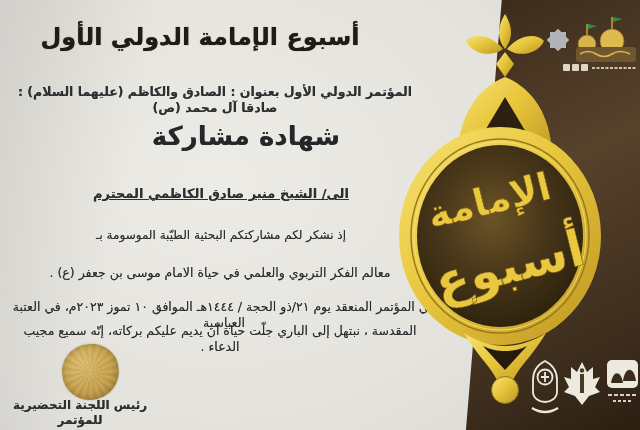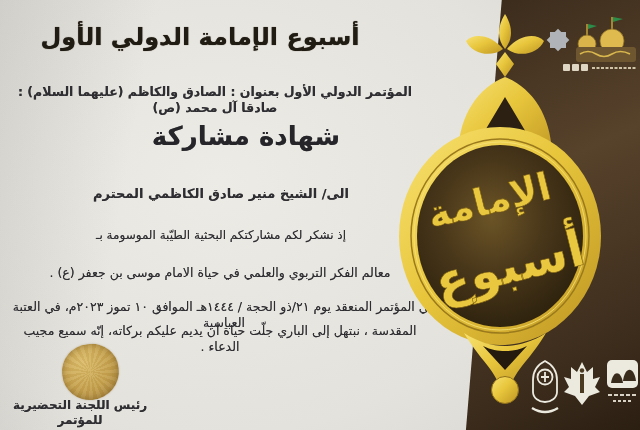--- a/index.html
+++ b/index.html
@@ -14,21 +14,21 @@
   .txt{color:#2e2d31;text-align:center;line-height:1.25;text-shadow:0 0 .5px rgba(40,40,45,.55);}
   .band{
     left:0;top:0;width:640px;height:430px;
     background:linear-gradient(155deg,#241a10 0%,#38291a 28%,#57422b 58%,#3d2d1d 86%,#2b1f12 100%);
     clip-path:polygon(78.4% 0,100% 0,100% 100%,72.8% 100%);
   }
   .title{left:30px;top:22px;width:340px;font-size:24px;font-weight:bold;color:#201b13;
          text-shadow:0 0 .8px rgba(30,24,14,.9);letter-spacing:.5px;}
   .subtitle{left:12px;top:84px;width:406px;font-size:12.5px;font-weight:bold;}
   .heading{left:110px;top:120px;width:200px;font-size:26px;font-weight:bold;color:#26252a;margin-left:36px;}
-  .recipient{left:90px;top:186px;width:262px;font-size:13px;font-weight:bold;}
+  .recipient{left:90px;top:186px;width:262px;font-size:13px;font-weight:bold;text-decoration:underline;}
   .body1{left:68px;top:228px;width:306px;font-size:12px;}
   .body2{left:44px;top:265px;width:352px;font-size:12.5px;}
   .body3{left:8px;top:299px;width:432px;font-size:12.5px;}
   .body4{left:10px;top:323px;width:420px;font-size:12.5px;}
   .signature{left:10px;top:398px;width:140px;font-size:12px;font-weight:bold;}
   .seal{
     left:62px;top:344px;width:57px;height:56px;
     border-radius:50% 48% 52% 50%;transform:rotate(-6deg);
     background:
       repeating-conic-gradient(rgba(255,255,255,.06) 0 9deg, rgba(90,60,10,.06) 9deg 18deg),

